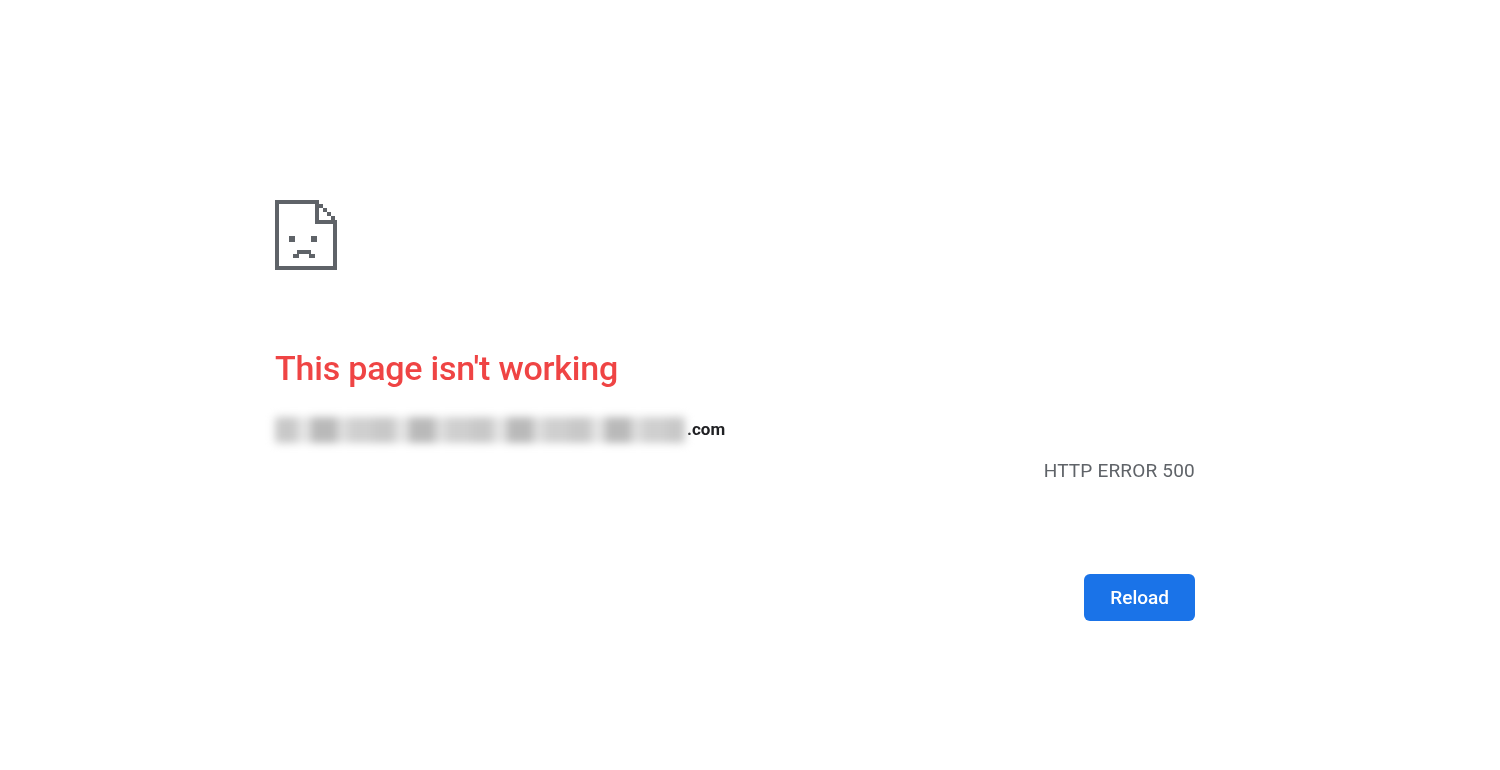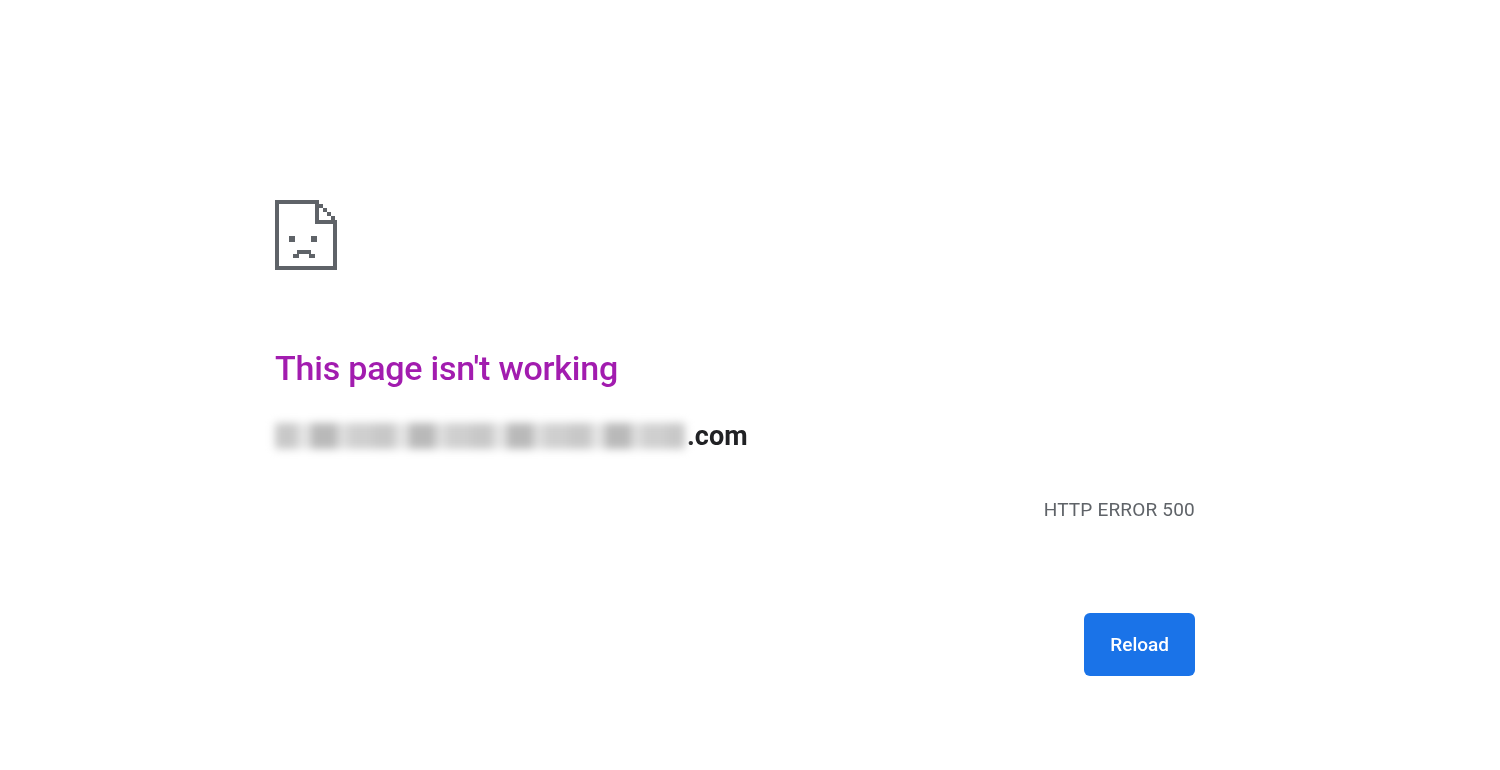--- a/index.html
+++ b/index.html
@@ -23,30 +23,30 @@
     }
     .icon-wrap {
       margin-bottom: 78px;
     }
     .sad-page-icon svg {
       display: block;
     }
     h1.heading {
       font-size: 34px;
       font-weight: 500;
-      color: #a21caf;
+      color: #ef4444;
       letter-spacing: -0.2px;
       margin-bottom: 28px;
       line-height: 1.2;
     }
     .message {
-      font-size: 27px;
+      font-size: 17px;
       color: #5f6368;
       line-height: 1.45;
-      margin-bottom: 42px;
+      margin-bottom: 16px;
       display: flex;
       align-items: center;
       flex-wrap: wrap;
     }
     .blurred-host {
       display: inline-block;
       width: 410px;
       height: 26px;
       background:
         repeating-linear-gradient(90deg,
@@ -77,21 +77,21 @@
     .actions {
       display: flex;
       justify-content: flex-end;
     }
     .reload-btn {
       background: #1a73e8;
       color: #ffffff;
       border: none;
       font-size: 19px;
       font-weight: 500;
-      padding: 20px 26px;
+      padding: 12px 26px;
       border-radius: 6px;
       cursor: pointer;
       font-family: inherit;
     }
   </style>
 </head>
 <body>
 
 <div class="container">
 

